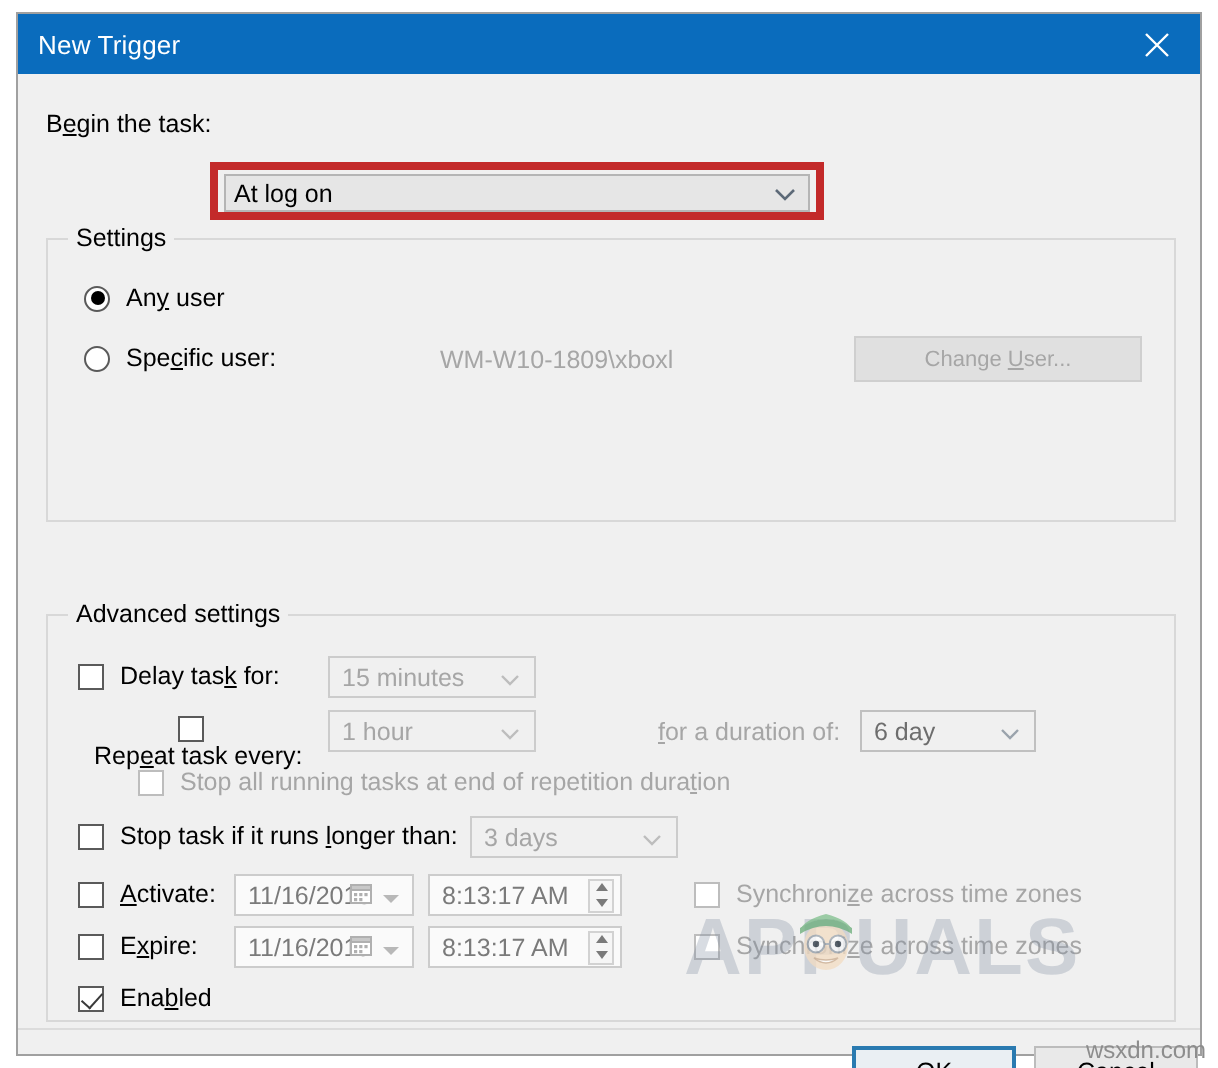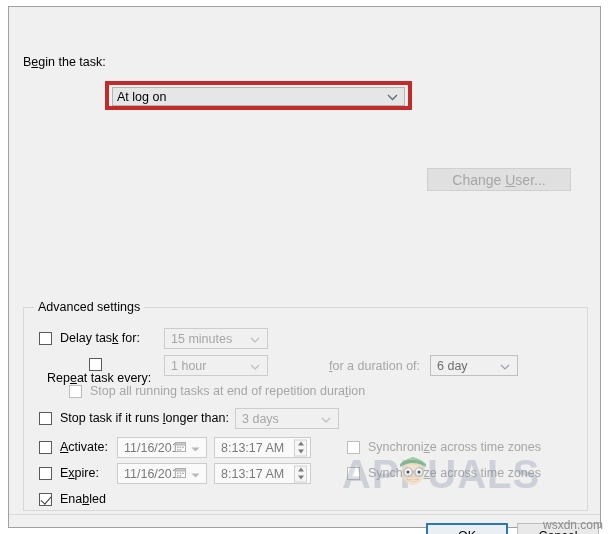--- a/index.html
+++ b/index.html
@@ -153,21 +153,21 @@
   .combo .chev{
     position:absolute;right:7px;top:50%;transform:translateY(-50%);
   }
   .combo.enabled{color:#6d6d6d;border-color:#c0c0c0;}
 
   
   .btn{
     position:absolute;
     display:flex;align-items:center;justify-content:center;
     box-sizing:border-box;
-    font-size:14px;
+    font-size:11px;
     cursor:default;
     background:#e0e0e0;
     border:1px solid #cfcfcf;
     color:#a6a6a6;
   }
   #change-user-btn{left:418px;top:131px;width:144px;height:23px;}
 
   
   .field{
     position:absolute;
@@ -240,37 +240,60 @@
     user-select:none;pointer-events:none;
   }
 </style>
 </head>
 <body>
 
 <div id="root">
 
   <div class="dialog">
 
+    <div class="titlebar">
+      <span class="title-text">New Trigger</span>
+      <div class="close-btn">
+        <svg width="13" height="13" viewBox="0 0 13 13" aria-hidden="true">
+          <path d="M1 1 L12 12 M12 1 L1 12" stroke="#ffffff" stroke-width="1.2" fill="none"></path>
+        </svg>
+      </div>
+    </div>
 
     <div class="body">
 
       <div class="begin-row">
         <span class="begin-label">B<span class="u">e</span>gin the task:</span>
       </div>
 
       <div class="combo-main">
         <span>At log on</span>
         <span class="chev">
           <svg width="11" height="7" viewBox="0 0 11 7">
               <path d="M1 1 L5.5 5.5 L10 1" stroke="#5d6a78" stroke-width="1.3" fill="none"></path>
             </svg>
         </span>
       </div>
       <div class="redbox"></div>
 
+      <div class="group" id="settings-group">
+        <span class="group-title">Settings</span>
+
+        <div class="radio-row" style="left:18px;top:22px;">
+          <span class="radio checked"></span>
+          <span class="radio-label">An<span class="u">y</span> user</span>
+        </div>
+
+        <div class="radio-row" style="left:18px;top:52px;">
+          <span class="radio"></span>
+          <span class="radio-label">Spe<span class="u">c</span>ific user:</span>
+        </div>
+
+        <span style="position:absolute;left:196px;top:53px;font-size:12.5px;" class="dim">WM-W10-1809\xboxl</span>
+      </div>
 
       <div class="btn" id="change-user-btn">
         <span>Change <span class="u">U</span>ser...</span>
       </div>
 
       <div class="group" id="advanced-group">
         <span class="group-title">Advanced settings</span>
       </div>
 
       <div class="cb-row" style="left:30px;top:294px;">

